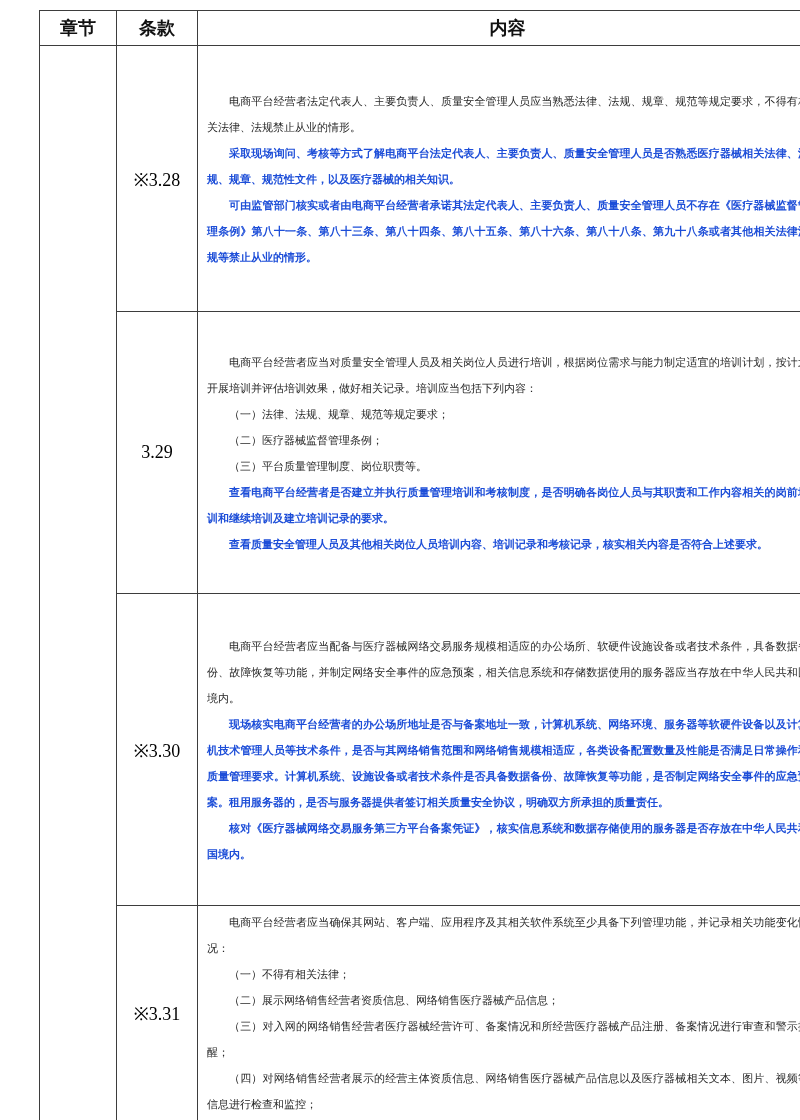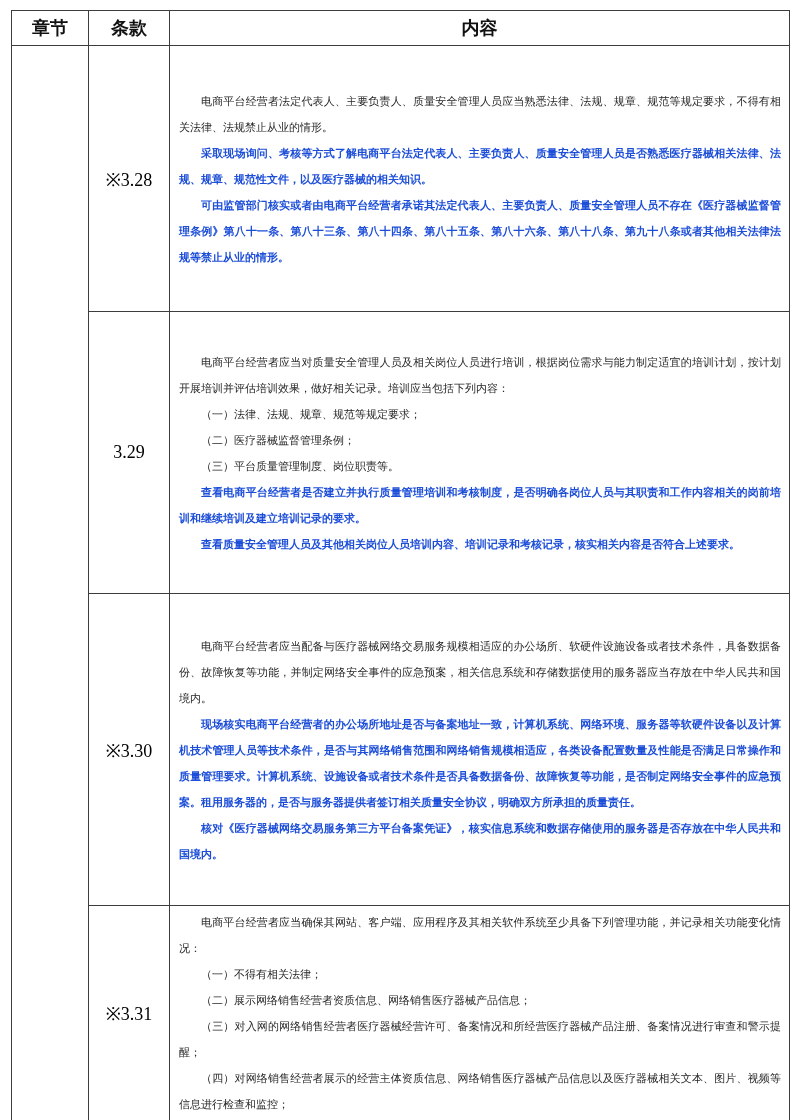--- a/index.html
+++ b/index.html
@@ -3,21 +3,21 @@
 <meta charset="utf-8">
 <style>
   * { margin: 0; padding: 0; box-sizing: border-box; }
   html, body { background: #ffffff; }
   body {
     width: 800px; height: 1120px;
     font-family: "Liberation Sans", "DejaVu Sans", sans-serif;
     color: #1c1c1c;
     overflow: hidden;
   }
-  .page { width: 736px; height: 1120px; padding: 10px 11px; background: #ffffff; }
+  .page { width: 736px; height: 1120px; padding: 10px 11px; background: #ffffff; margin-left: 28px; }
   table.doc-table {
     border-collapse: collapse;
     width: 778px;
     table-layout: fixed;
   }
   .doc-table col.c-chapter { width: 77px; }
   .doc-table col.c-clause  { width: 81px; }
   .doc-table col.c-content { width: 620px; }
   .doc-table th, .doc-table td {
     border: 1.6px solid #3d3d3d;

